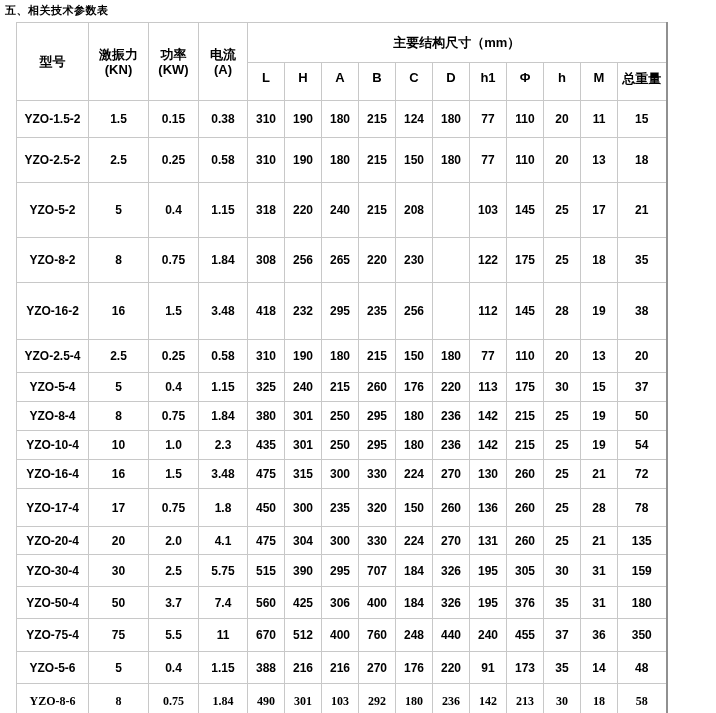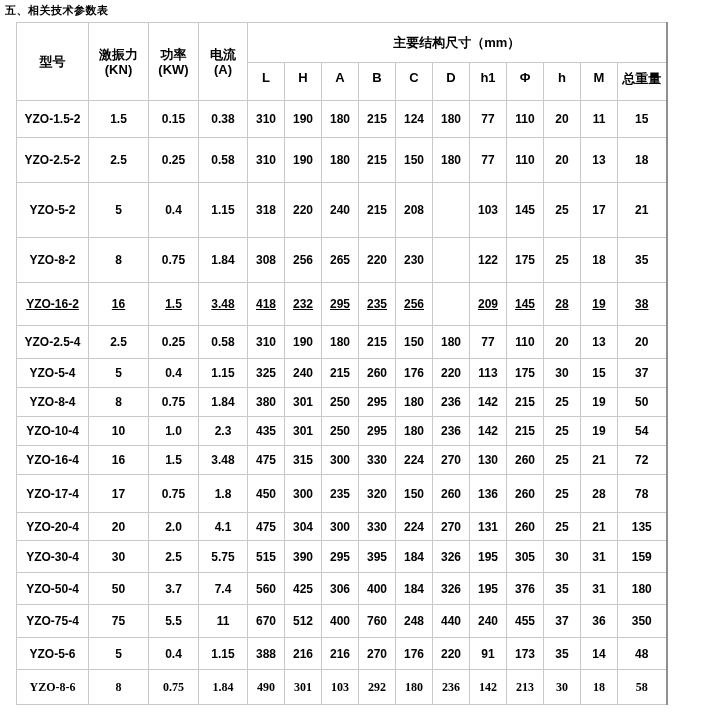--- a/index.html
+++ b/index.html
@@ -163,32 +163,32 @@
         <td>265</td>
         <td>220</td>
         <td>230</td>
         <td></td>
         <td>122</td>
         <td>175</td>
         <td>25</td>
         <td>18</td>
         <td>35</td>
       </tr>
-      <tr style="height: 43px; text-decoration: underline;">
+      <tr style="height: 57px;">
         <td>YZO-16-2</td>
         <td>16</td>
         <td>1.5</td>
         <td>3.48</td>
         <td>418</td>
         <td>232</td>
         <td>295</td>
         <td>235</td>
         <td>256</td>
         <td></td>
-        <td>209</td>
+        <td>112</td>
         <td>145</td>
         <td>28</td>
         <td>19</td>
         <td>38</td>
       </tr>
       <tr style="height: 33px;">
         <td>YZO-2.5-4</td>
         <td>2.5</td>
         <td>0.25</td>
         <td>0.58</td>
@@ -307,21 +307,21 @@
         <td>135</td>
       </tr>
       <tr style="height: 32px;">
         <td>YZO-30-4</td>
         <td>30</td>
         <td>2.5</td>
         <td>5.75</td>
         <td>515</td>
         <td>390</td>
         <td>295</td>
-        <td>395</td>
+        <td>707</td>
         <td>184</td>
         <td>326</td>
         <td>195</td>
         <td>305</td>
         <td>30</td>
         <td>31</td>
         <td>159</td>
       </tr>
       <tr style="height: 32px;">
         <td>YZO-50-4</td>

